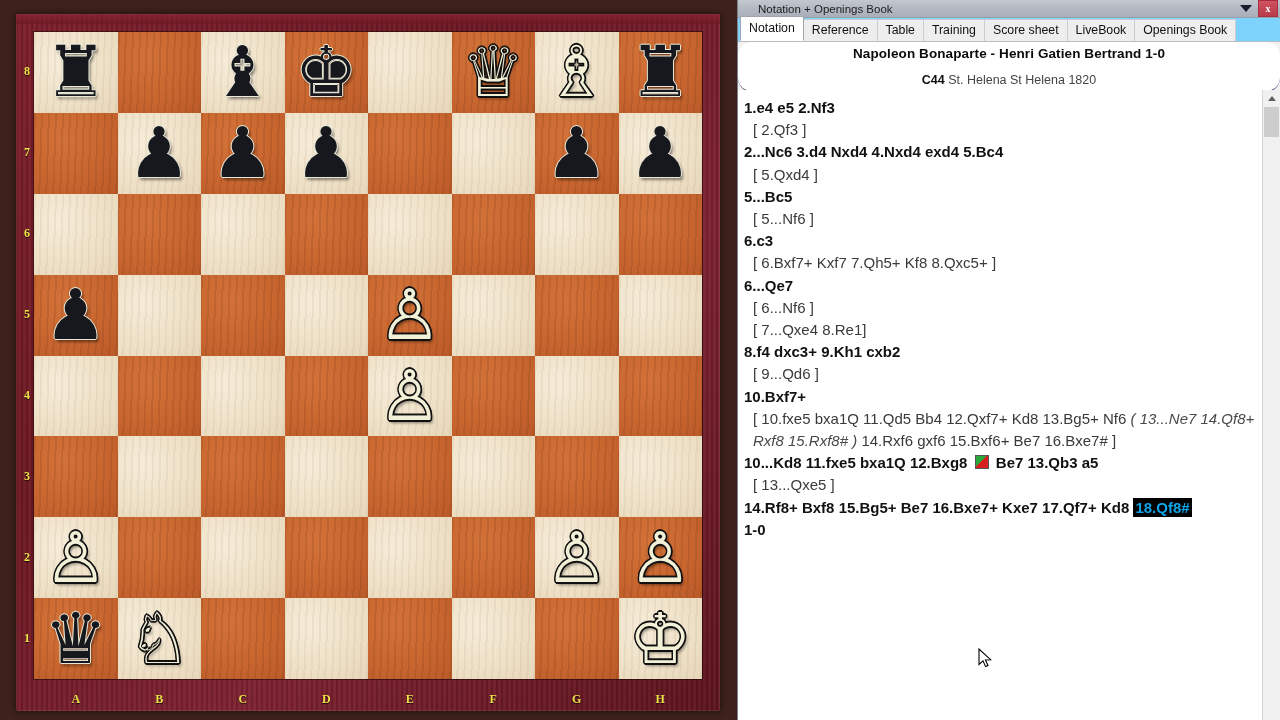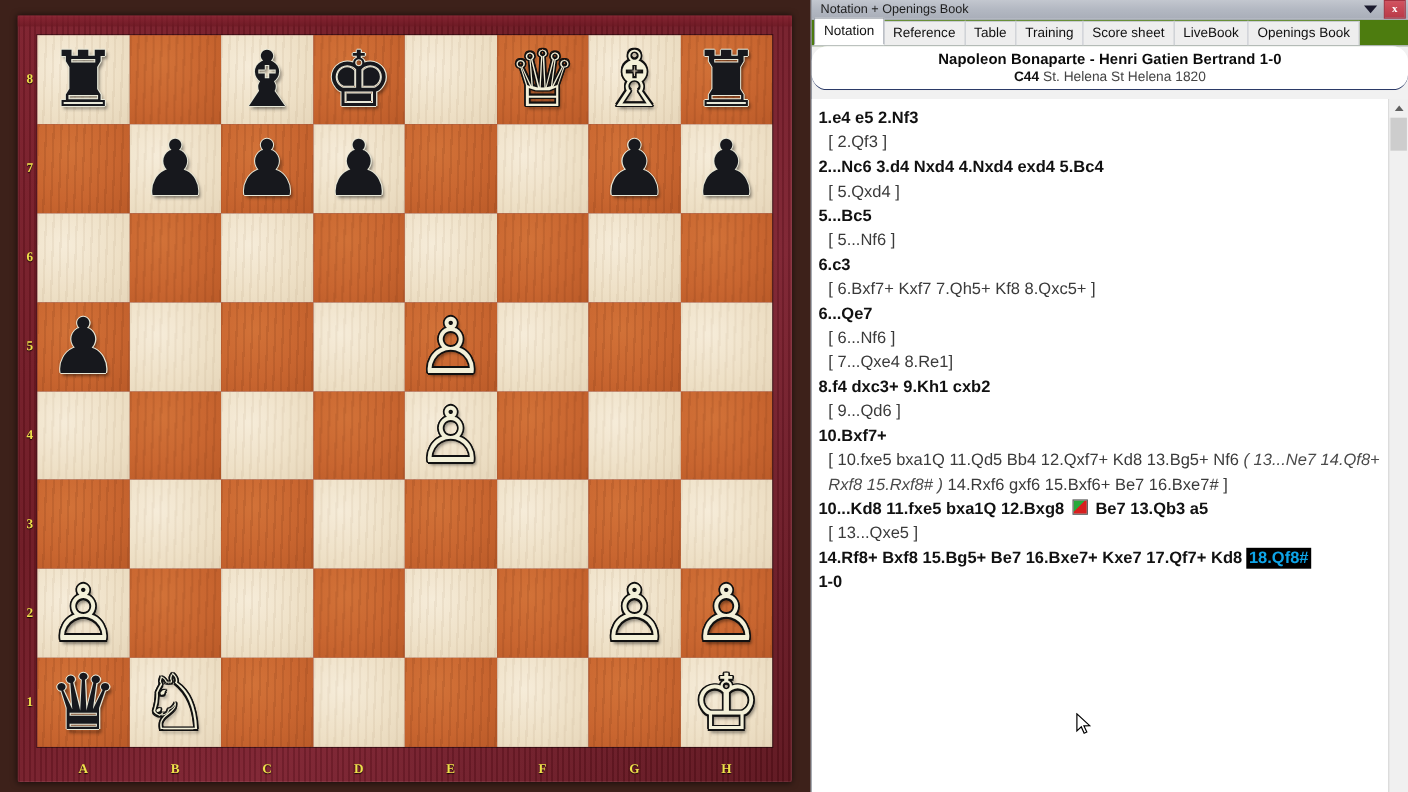--- a/index.html
+++ b/index.html
@@ -83,39 +83,39 @@
     border-left:1px solid #7a7f8a;
     box-sizing:border-box;
   }
   #titlebar{
     position:relative;height:17px;
     background:linear-gradient(180deg,#c3c7cf 0%,#b3b8c2 50%,#a9aeb9 100%);
     border-bottom:1px solid #9aa0ab;
     display:flex;align-items:center;
   }
   #titlebar .t-text{
-    font-size:11.5px;color:#1d1d1d;padding-left:8px;
+    font-size:11.5px;color:#1d1d1d;padding-left:20px;
     white-space:nowrap;
   }
   #titlebar .t-spacer{flex:1;}
   .caret-down{
     width:0;height:0;margin-right:6px;
     border-left:6px solid transparent;border-right:6px solid transparent;
     border-top:7px solid #1a1a2e;
   }
   .close-btn{
     width:18px;height:15px;margin-right:2px;
     background:linear-gradient(180deg,#d2525f,#b93a48);
     border:1px solid #a53140;
     color:#fff;font-size:10px;font-weight:bold;
     display:flex;align-items:center;justify-content:center;
     font-family:"Liberation Serif", serif;
   }
   #tabstrip{
-    height:23px;background:#4d7c0f;
+    height:23px;background:#7dd3fc;
     border-bottom:1px solid #b9bcc2;
     display:flex;align-items:flex-end;padding-left:2px;
   }
   .tab{
     height:21px;line-height:21px;padding:0 8px;
     font-size:12.3px;color:#111;
     border:1px solid #c9ccd2;border-bottom:none;
     background:#eeeeee;margin-right:-1px;
     white-space:nowrap;
   }
@@ -124,21 +124,21 @@
     border-color:#9fa4ad;border-bottom:1px solid #ffffff;
     position:relative;z-index:2;
   }
   #gameheader{
     background:#ffffff;padding-top:4px;padding-bottom:4px;
     border-bottom:1px solid #2b3a67;
     text-align:center;
     border-radius:14px;
   }
   #g-title{font-size:13.5px;font-weight:bold;color:#0b0b0b;letter-spacing:.1px;}
-  #g-sub{font-size:12.5px;color:#444;margin-top:2px;}
+  #g-sub{font-size:12.5px;color:#444;margin-top:12px;}
   #g-sub .eco{font-weight:bold;color:#111;}
   #notation{
     position:absolute;left:0;top:90px;right:0;bottom:0;
     background:#ffffff;
     overflow:hidden;
     padding:7px 0 0 6px;
     box-sizing:border-box;
   }
   .ln{font-size:15px;line-height:22.2px;color:#111;white-space:nowrap;}
   .ln.main{font-weight:bold;}

